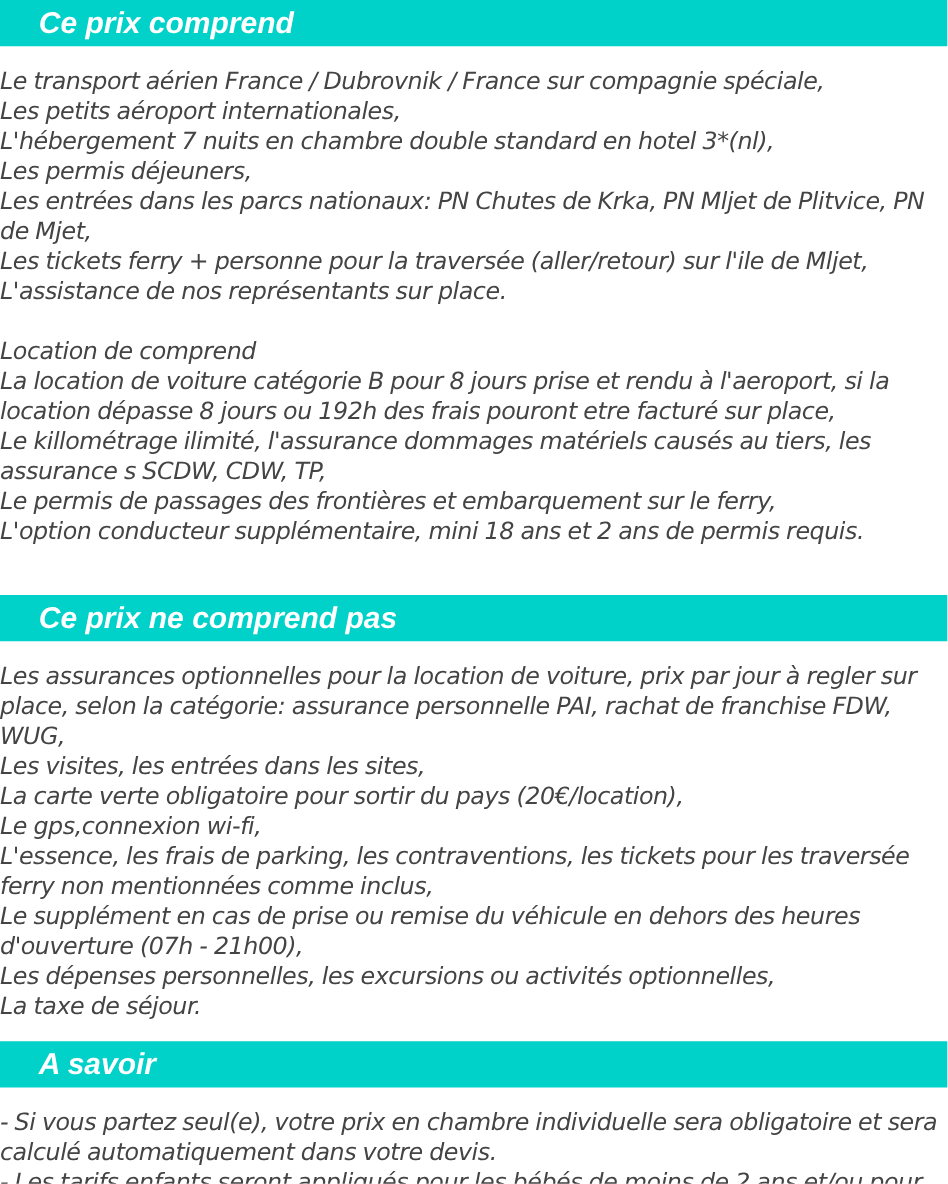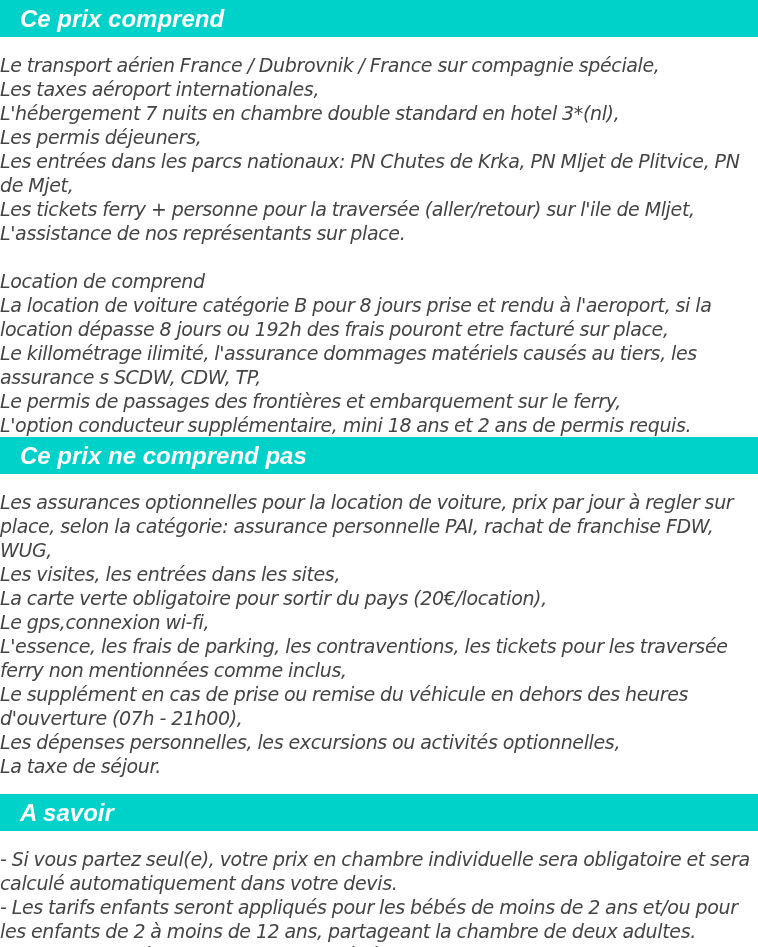--- a/index.html
+++ b/index.html
@@ -12,48 +12,48 @@
     }
     .section-header {
       background: #00D1C9;
       color: #ffffff;
       font-family: "Liberation Sans", sans-serif;
       font-style: italic;
       font-weight: bold;
       font-size: 24px;
       height: 37px;
       line-height: 37px;
-      padding-left: 20px;
+      padding-left: 31px;
       box-sizing: border-box;
       white-space: nowrap;
     }
     .section-body {
       padding: 16px 0 0 0;
       font-size: 19px;
       font-style: italic;
       line-height: 24px;
       letter-spacing: -0.35px;
       word-spacing: -0.5px;
     }
     .line { display: block; white-space: normal; }
     .blank { height: 24px; }
     #s1 { margin-top: 0; }
-    #s2 { }
+    #s2 { margin-top: 39px; }
     #s3 { margin-top: 16px; }
   </style>
 </head>
 <body>
 
 <div>
 
   <div id="s1">
     <div class="section-header">Ce prix comprend</div>
     <div class="section-body">
       <span class="line">Le transport aérien France / Dubrovnik / France sur compagnie spéciale,</span>
-      <span class="line">Les taxes aéroport internationales,</span>
+      <span class="line">Les petits aéroport internationales,</span>
       <span class="line">L'hébergement 7 nuits en chambre double standard en hotel 3*(nl),</span>
       <span class="line">Les permis déjeuners,</span>
       <span class="line">Les entrées dans les parcs nationaux: PN Chutes de Krka, PN Mljet de Plitvice, PN de Mjet,</span>
       <span class="line">Les tickets ferry + personne pour la traversée (aller/retour) sur l'ile de Mljet,</span>
       <span class="line">L'assistance de nos représentants sur place.</span>
       <div class="blank"></div>
       <span class="line">Location de comprend</span>
       <span class="line">La location de voiture catégorie B pour 8 jours prise et rendu à l'aeroport, si la location dépasse 8 jours ou 192h des frais pouront etre facturé sur place,</span>
       <span class="line">Le killométrage ilimité, l'assurance dommages matériels causés au tiers, les assurance s SCDW, CDW, TP,</span>
       <span class="line">Le permis de passages des frontières et embarquement sur le ferry,</span>

